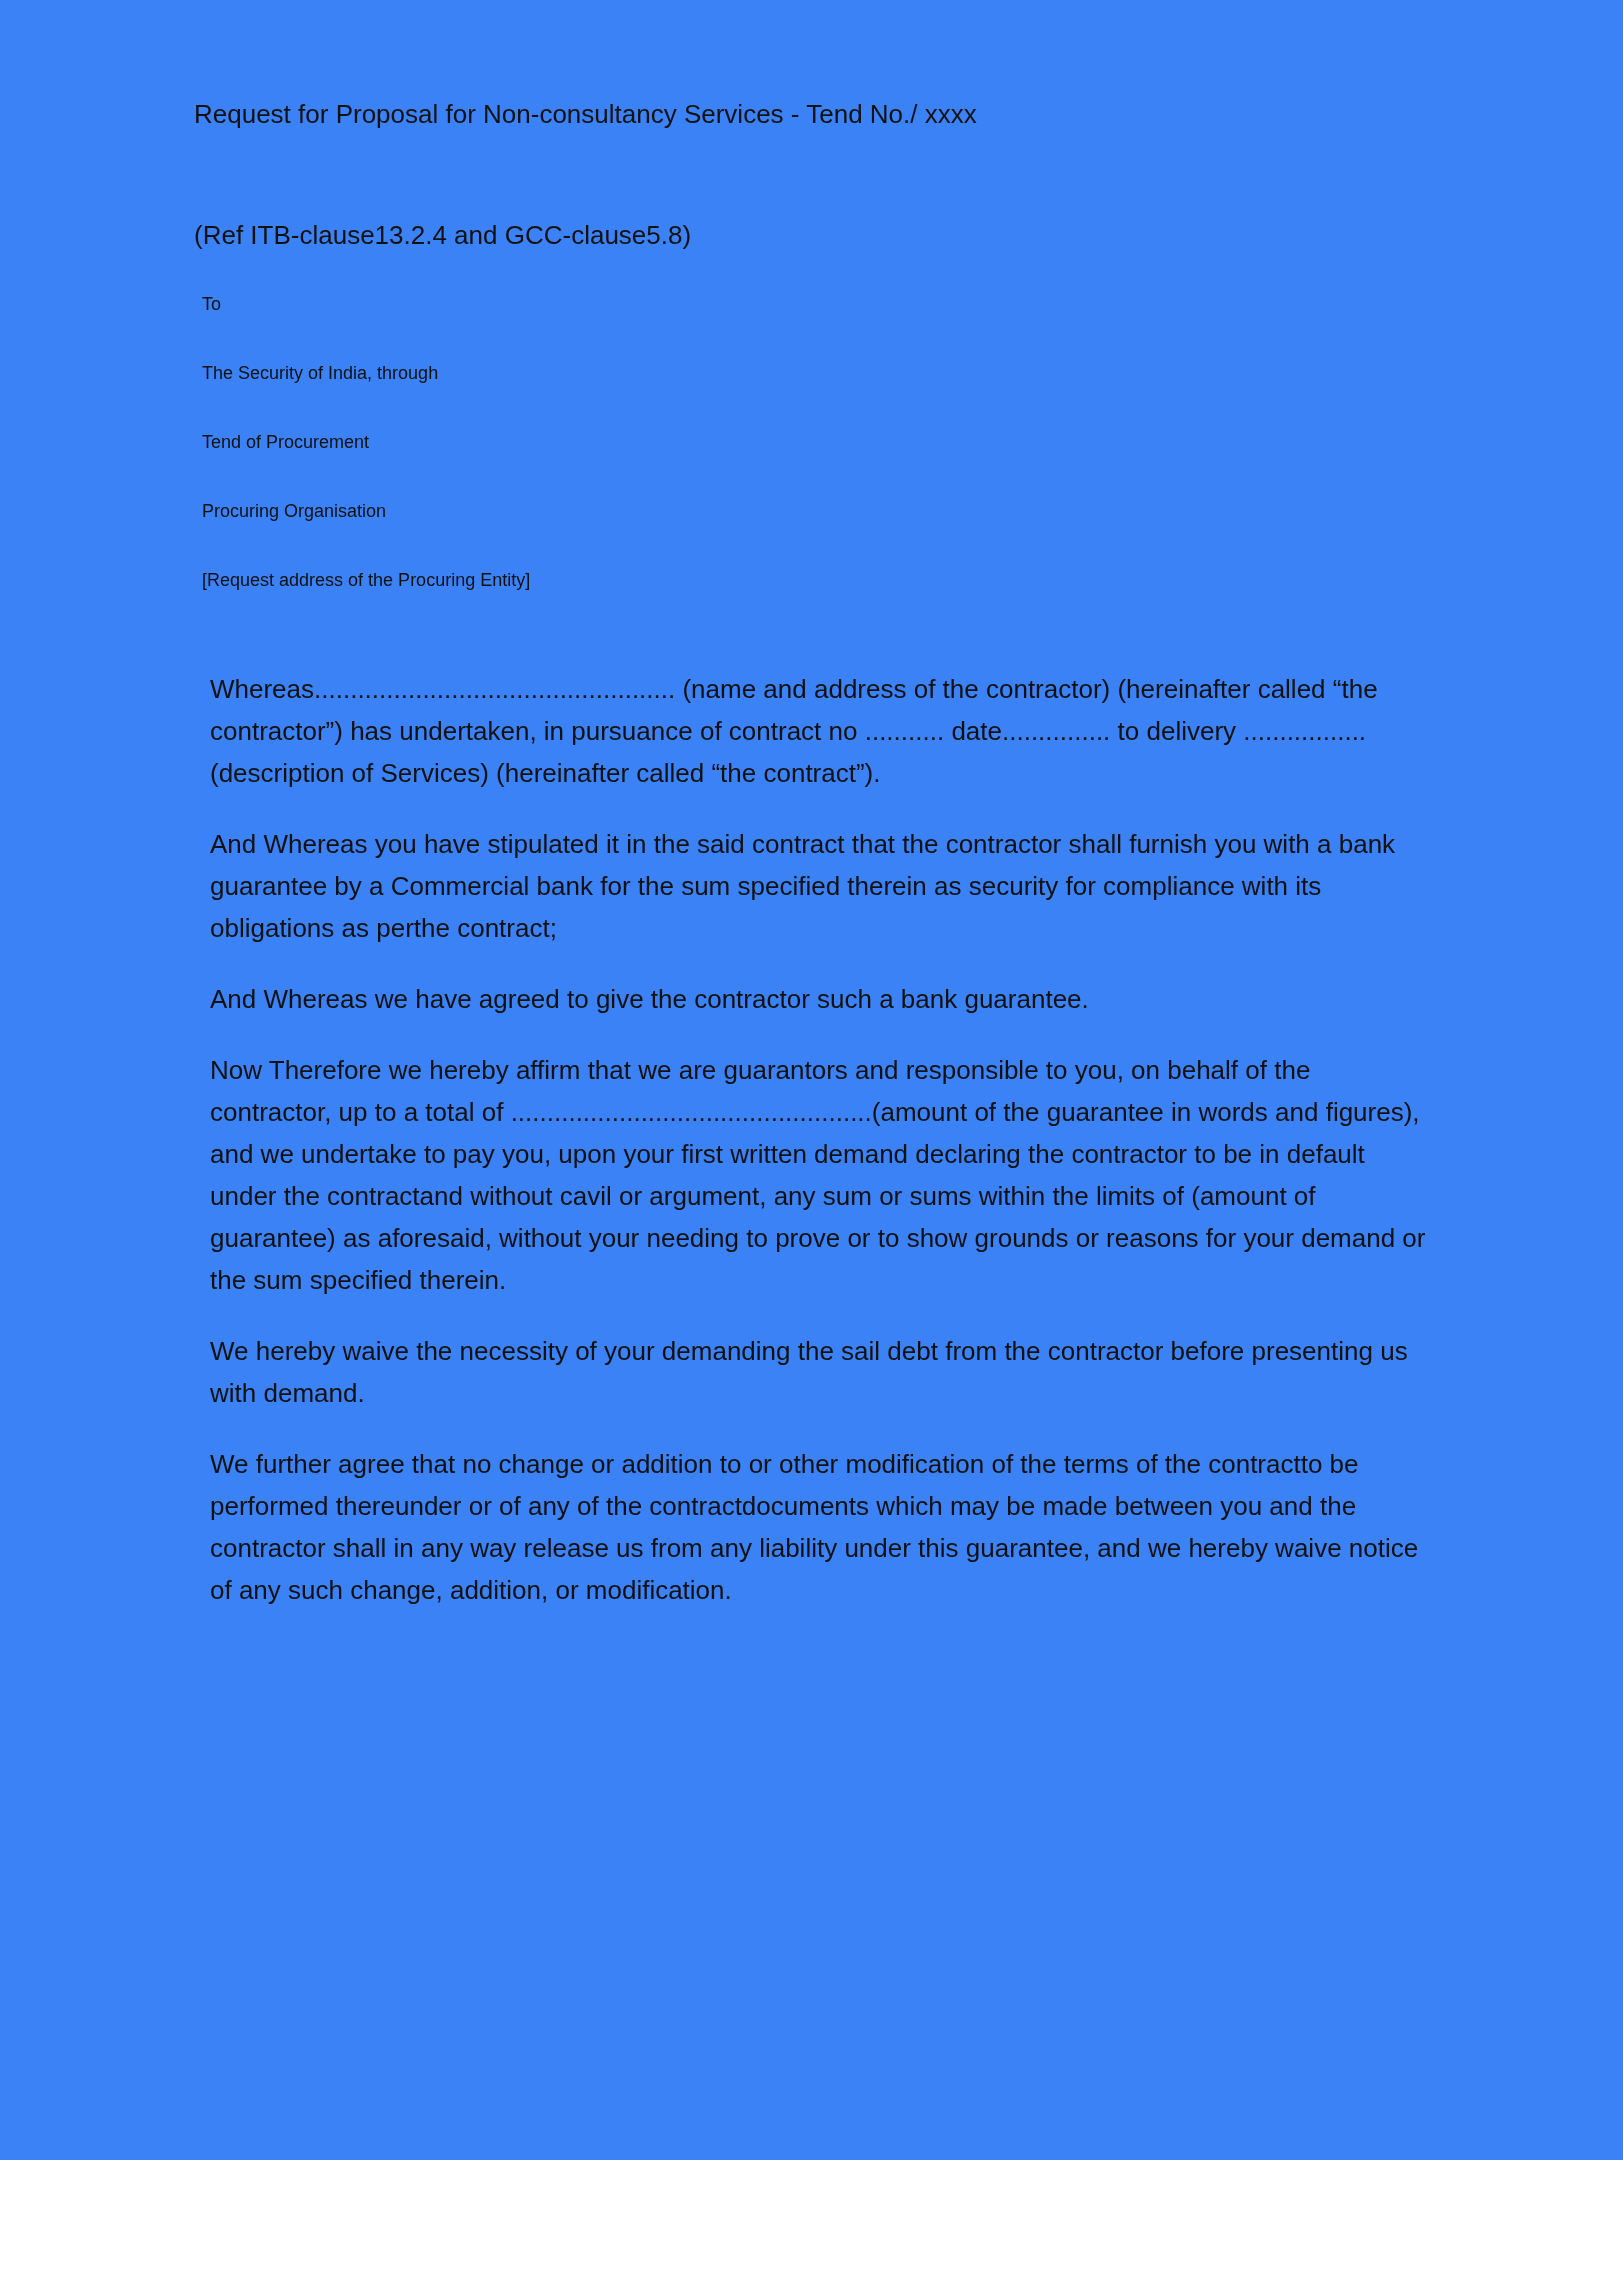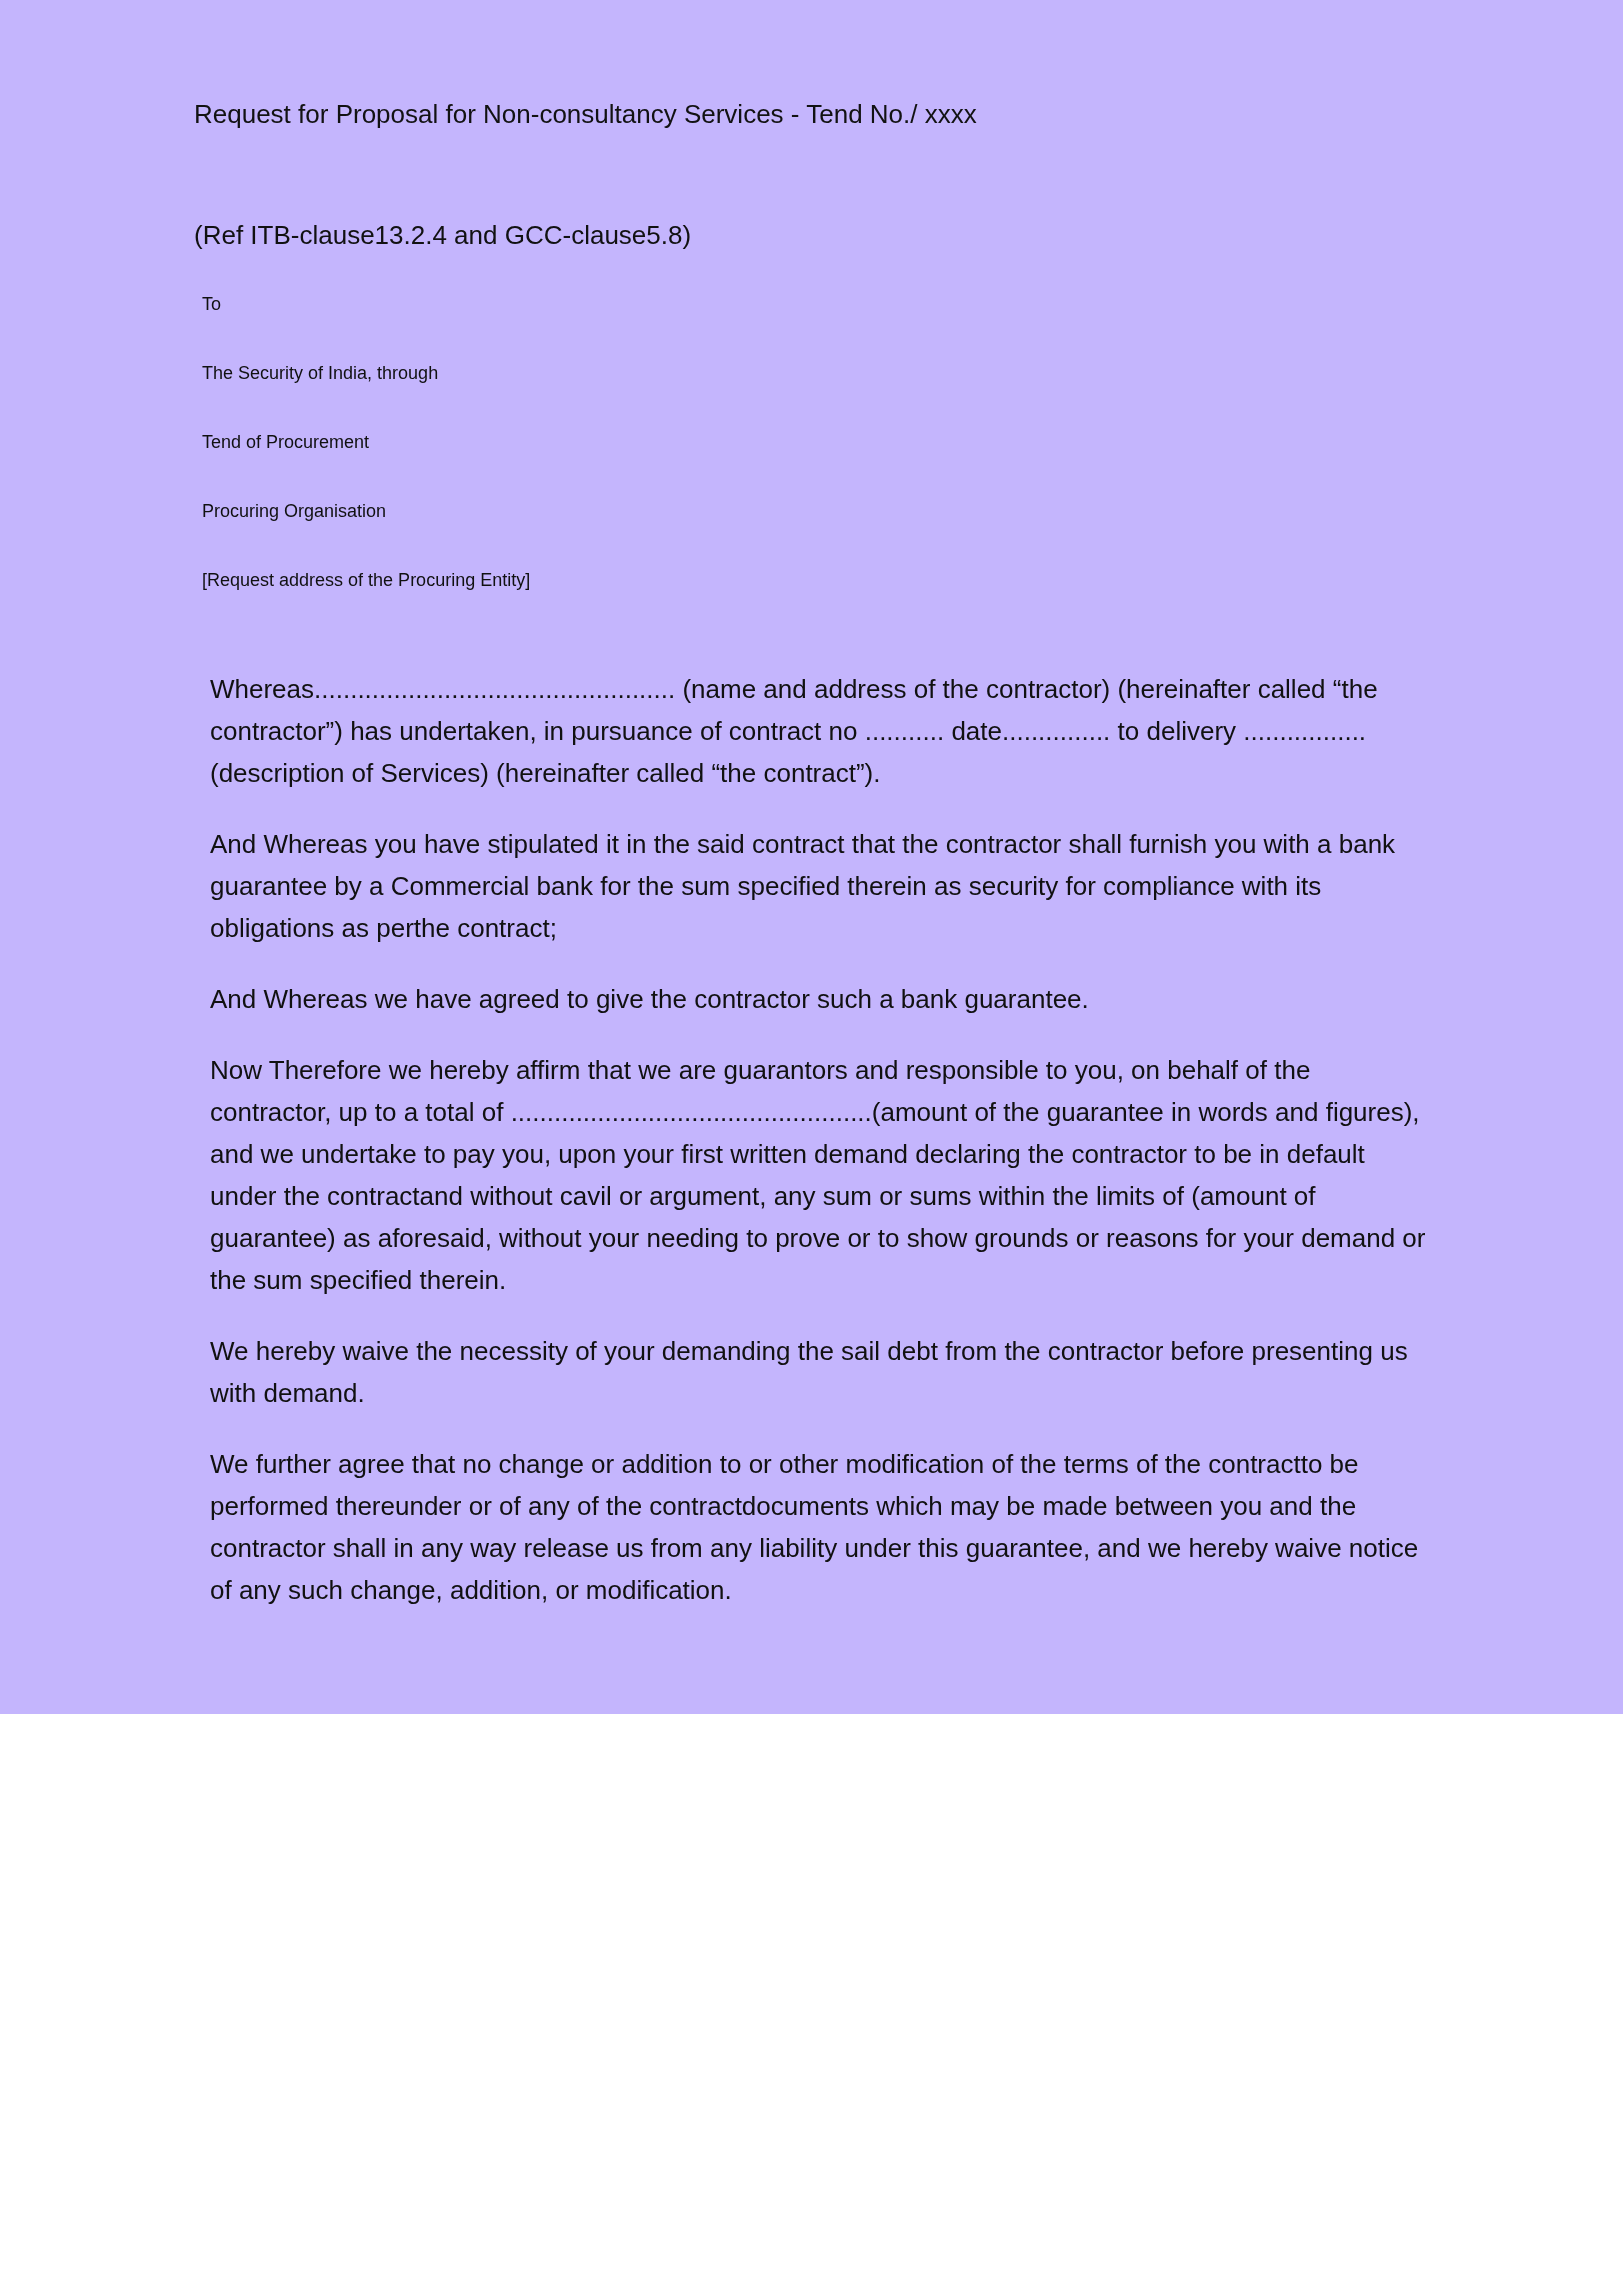--- a/index.html
+++ b/index.html
@@ -10,22 +10,22 @@
   }
   body {
     width: 1623px;
     height: 2295px;
     font-family: "Liberation Sans", sans-serif;
     color: #111111;
   }
   .page {
     position: relative;
     width: 1623px;
-    height: 1714px;
-    background: #c4b5fd;
+    height: 2160px;
+    background: #3b82f6;
     overflow: hidden;
     text-decoration: underline;
   }
   .doc-header {
     position: absolute;
     top: 97px;
     left: 194px;
     right: 200px;
     font-size: 26px;
     line-height: 34px;

